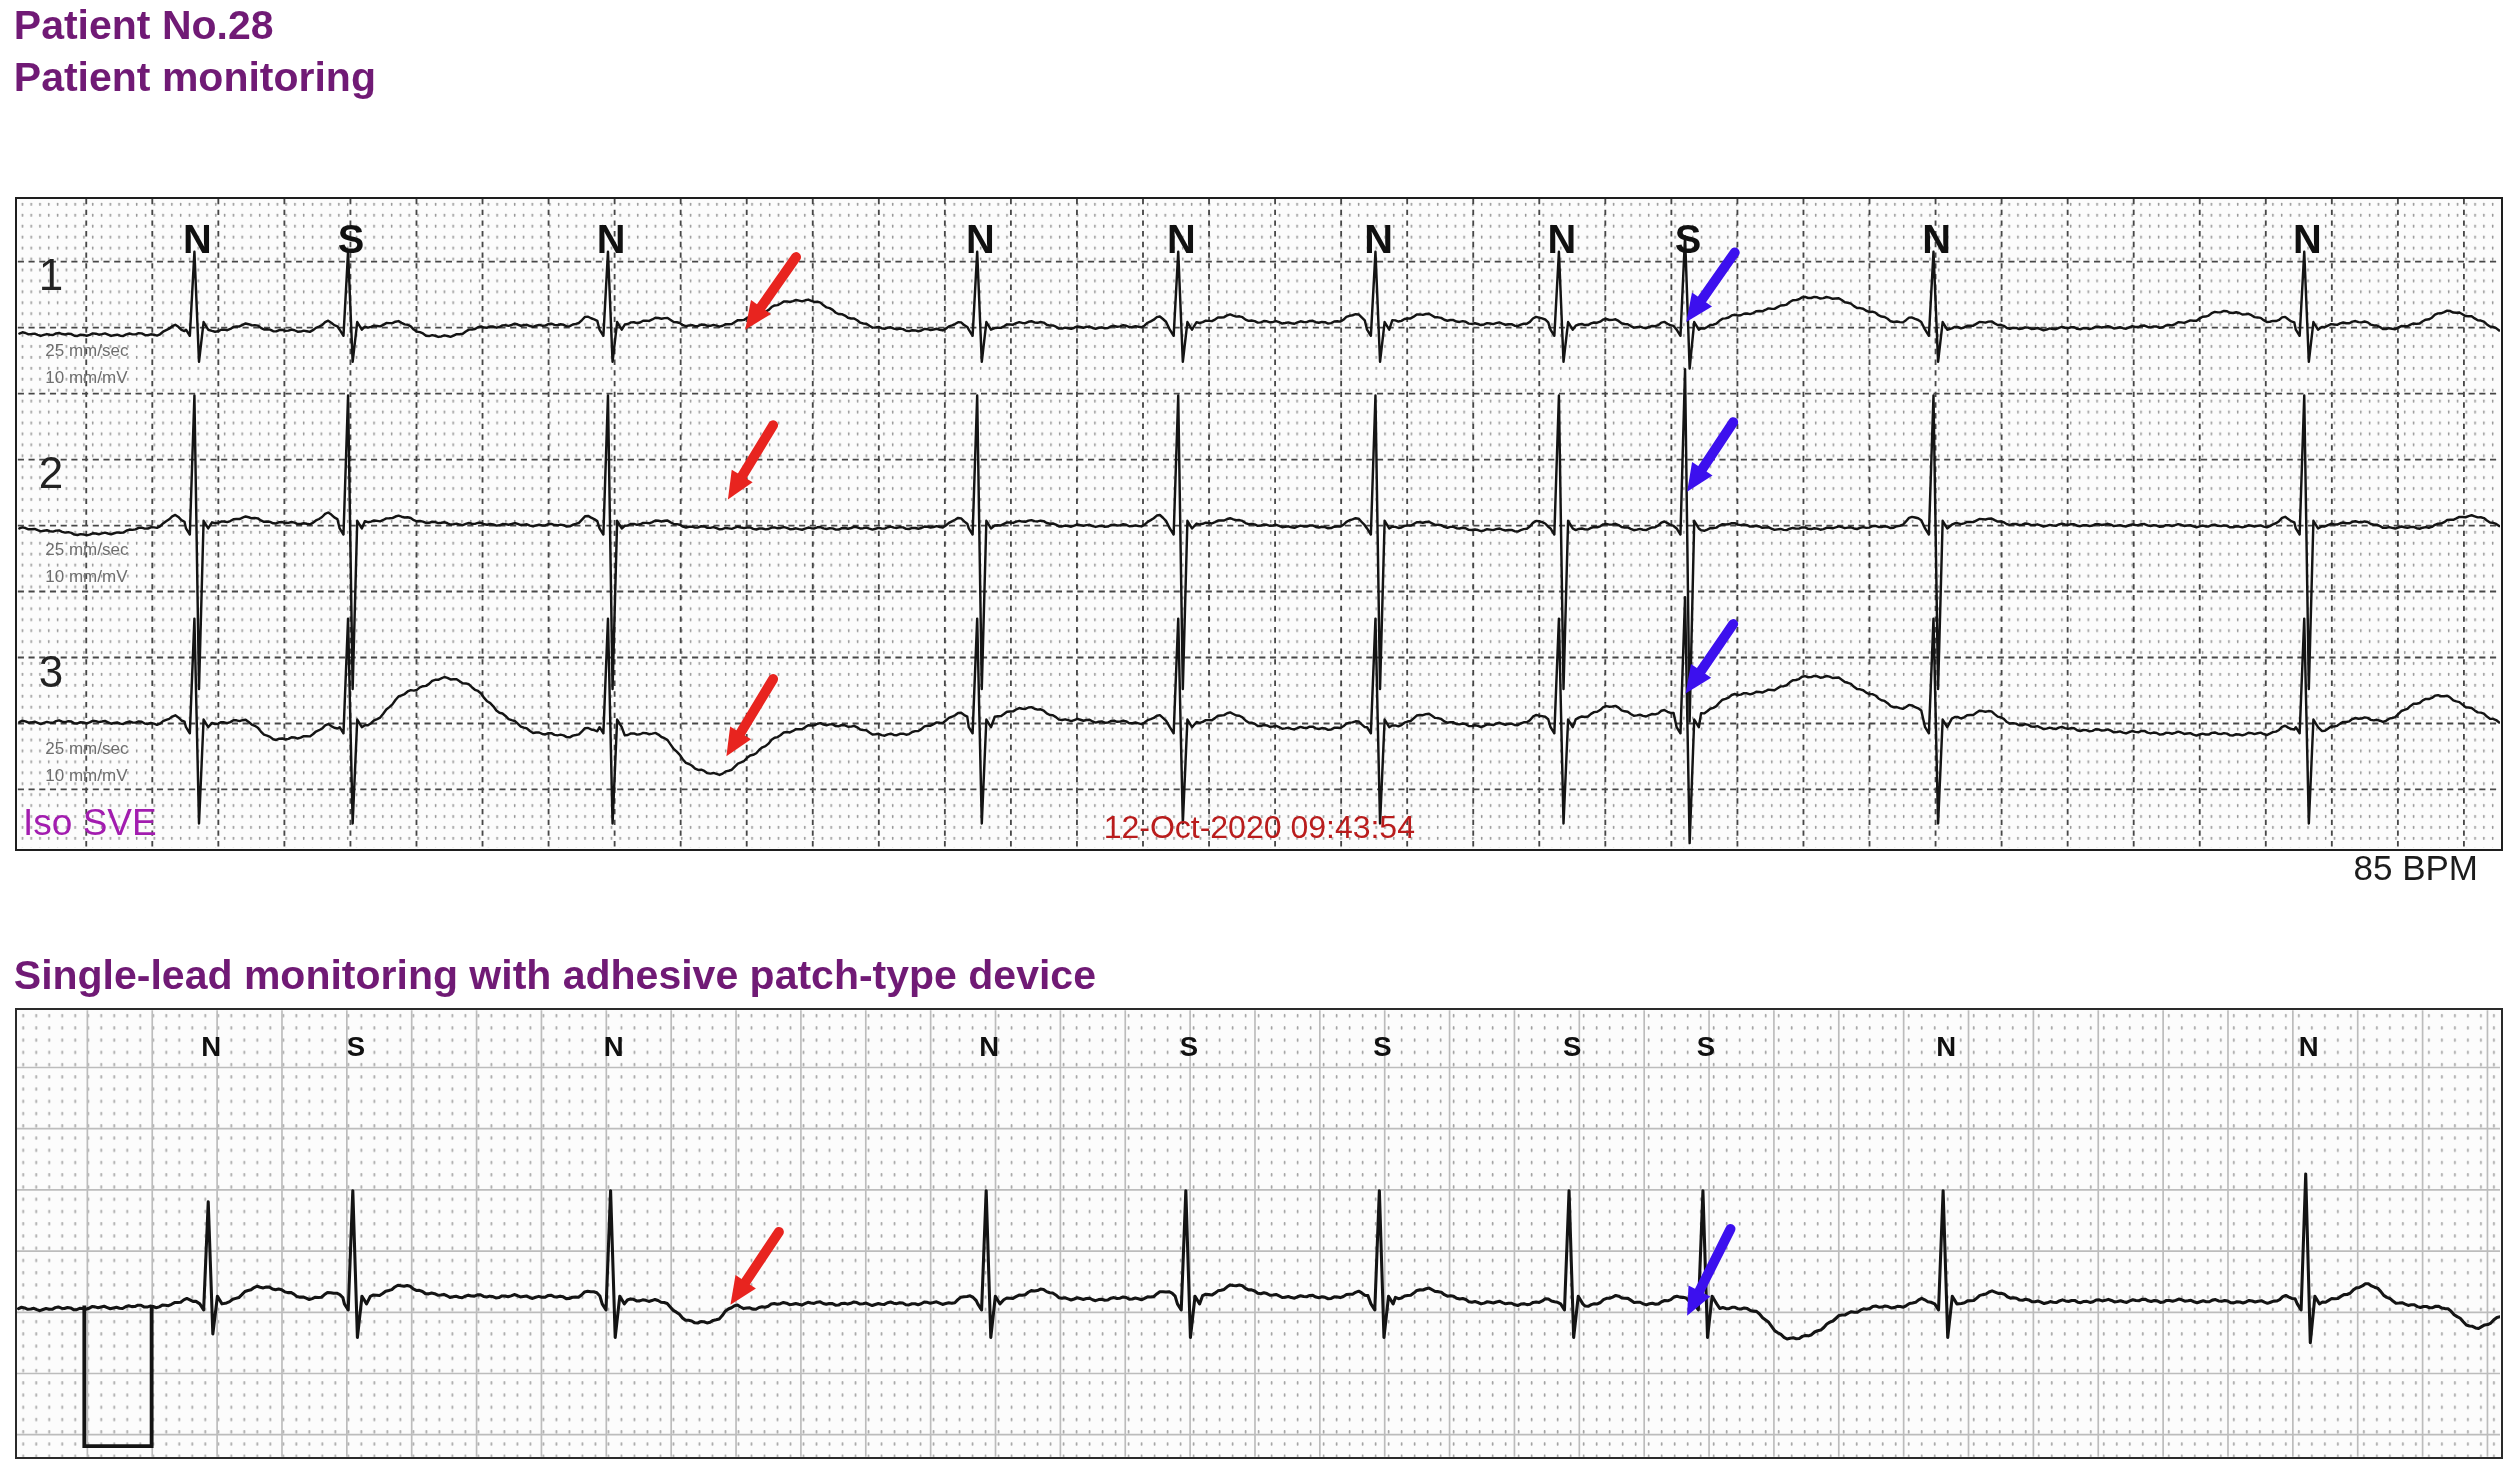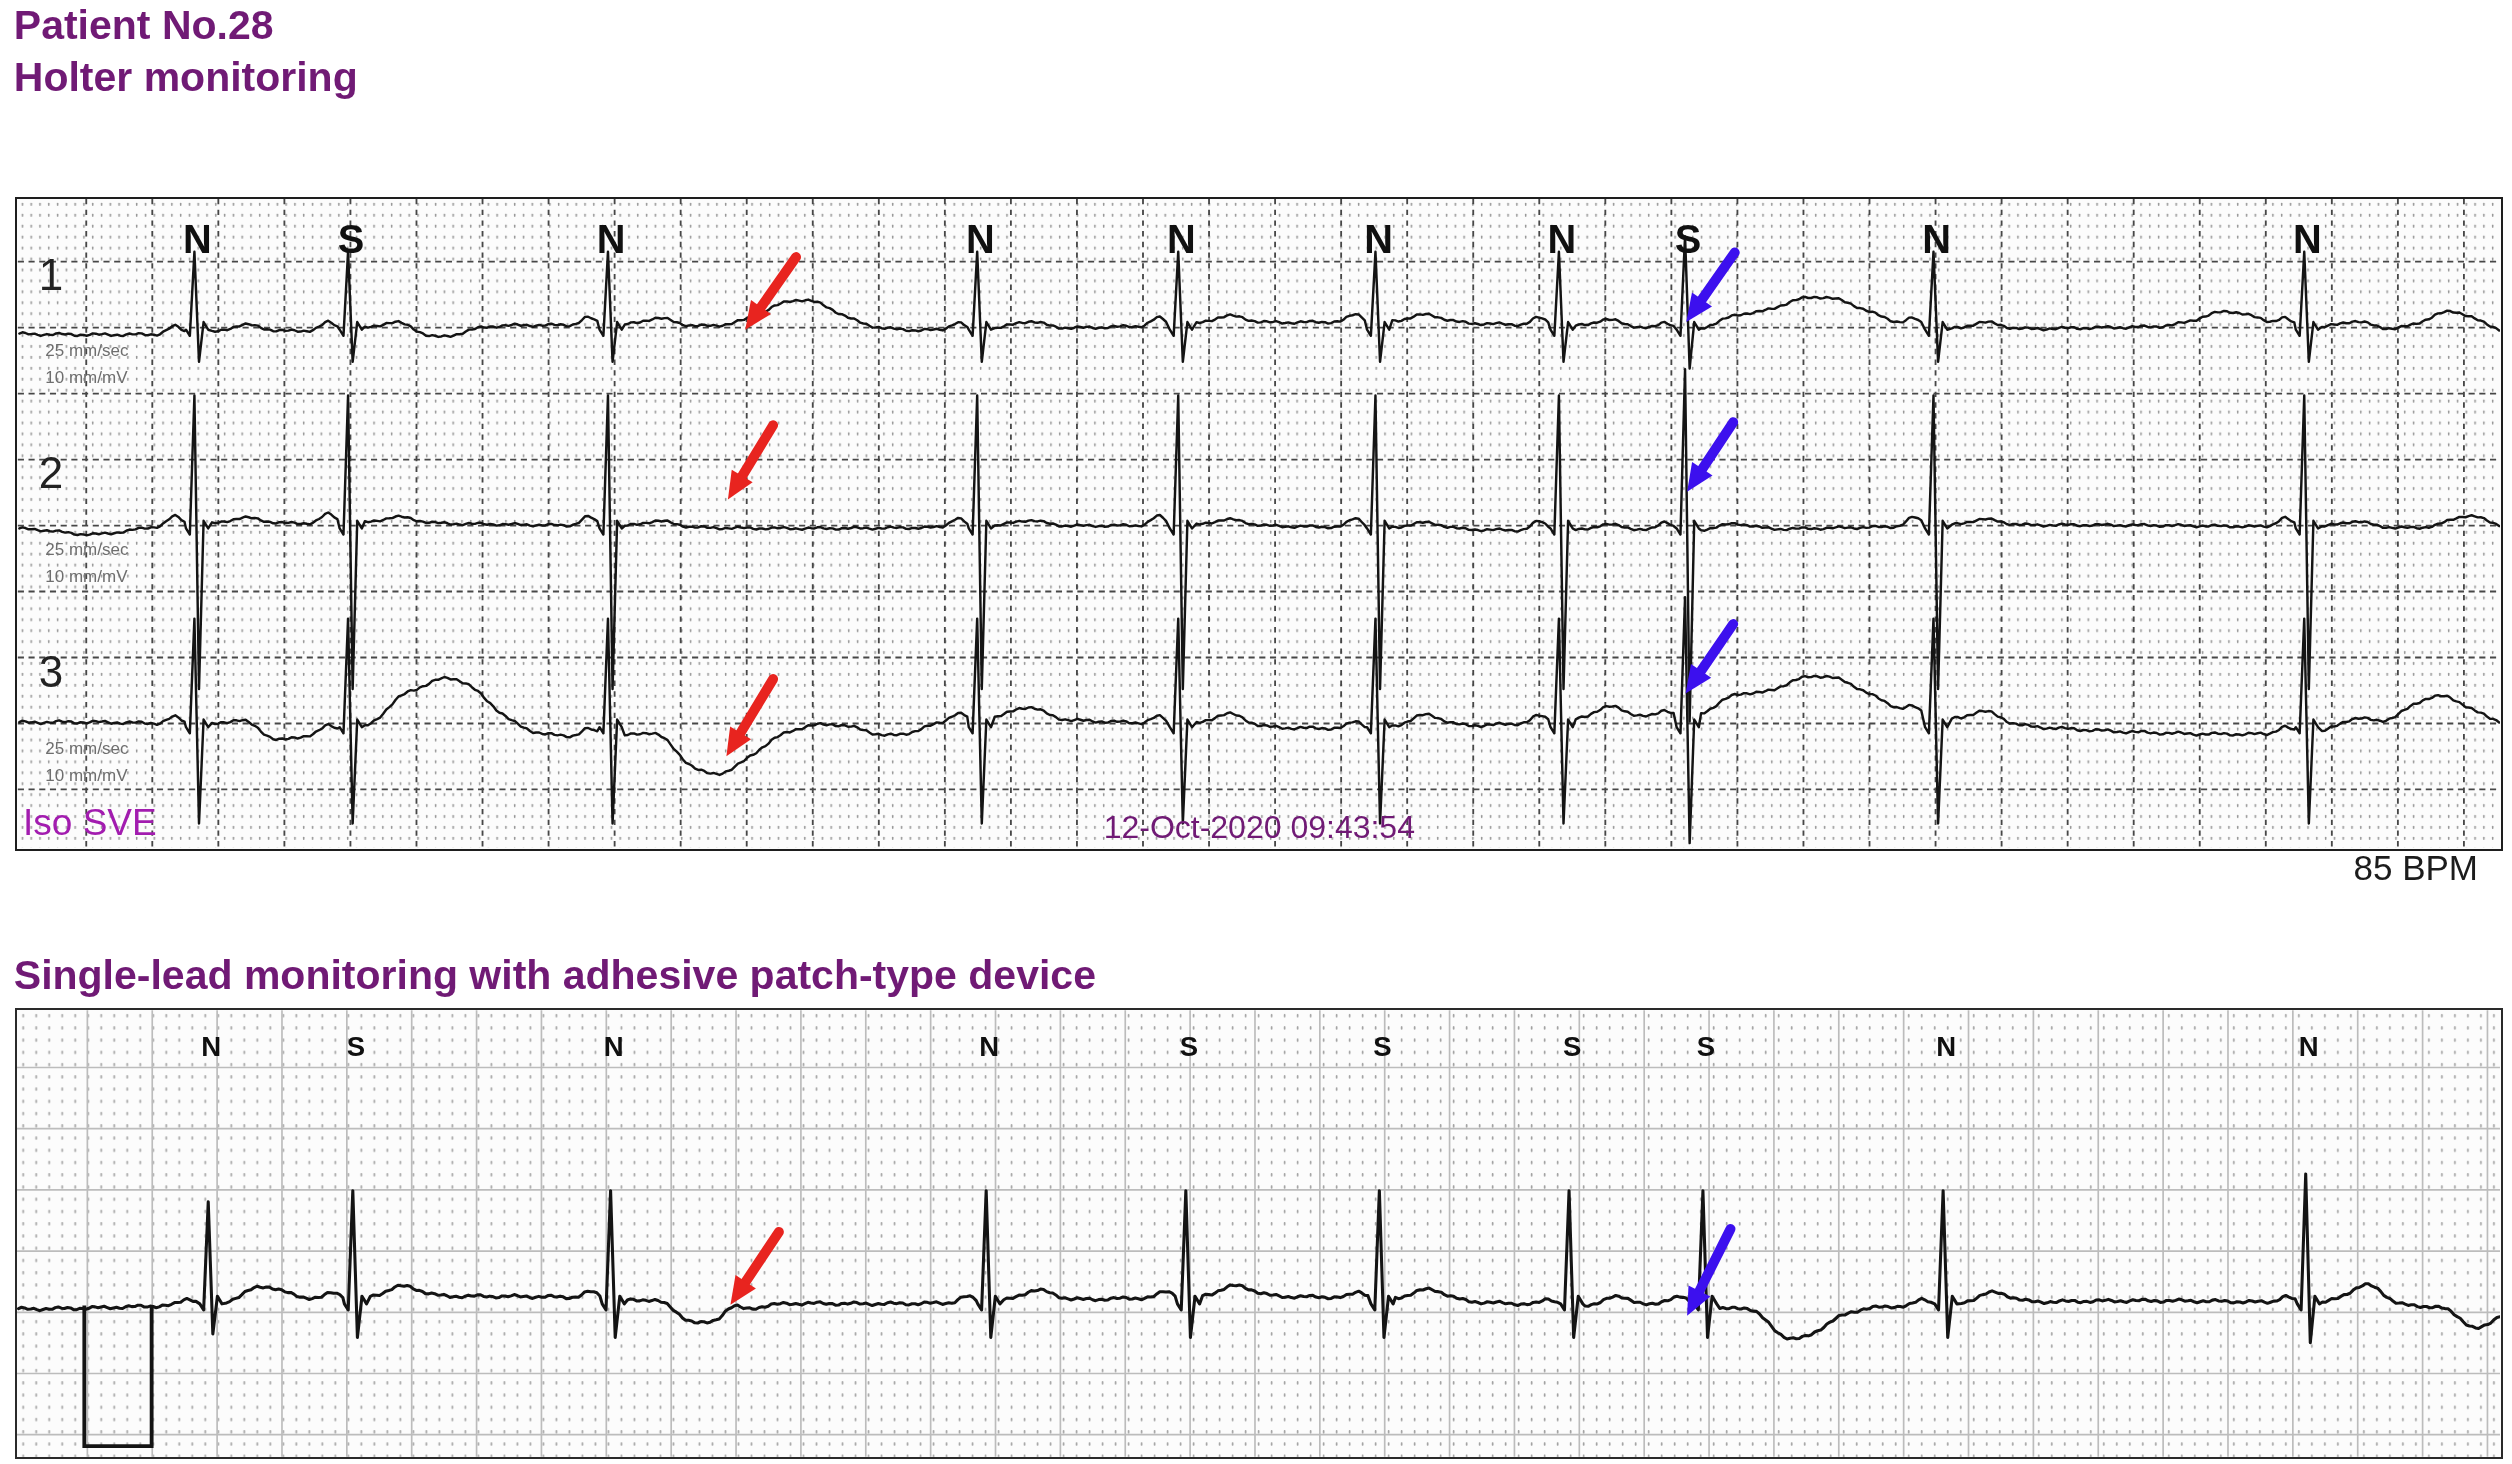--- a/index.html
+++ b/index.html
@@ -8,32 +8,32 @@
   #page-title{top:1.5px;}
   #holter-heading{top:54px;}
   #patch-heading{top:952px;}
   .panel{position:absolute;background:#fcfcfc;border:2.3px solid #1e1e1e;box-sizing:border-box;}
   #holter-panel{left:15.3px;top:197px;width:2488px;height:654px;}
   #patch-panel{left:15.3px;top:1008px;width:2488px;height:451px;border-color:#2a2a2a;}
   .panel svg{position:absolute;left:0;top:0;}
   .ch-num{position:absolute;left:21.4px;font-size:44px;font-weight:400;color:#222;line-height:1;}
   .ch-sub{position:absolute;left:28px;font-size:17px;font-weight:400;color:#6e6e6e;line-height:1;white-space:nowrap;}
   .footer-left{position:absolute;left:23px;top:802px;font-size:37px;color:#a21caf;white-space:nowrap;}
-  .footer-center{position:absolute;left:15.3px;top:809px;width:2488px;text-align:center;font-size:32px;color:#701a75;white-space:nowrap;}
+  .footer-center{position:absolute;left:15.3px;top:809px;width:2488px;text-align:center;font-size:32px;color:#b91c1c;white-space:nowrap;}
   .footer-right{position:absolute;right:34px;top:848px;font-size:35px;color:#1c1c1c;white-space:nowrap;}
   .beat-h{font:700 52px "Liberation Sans",sans-serif;fill:#101010;}
   .beat-p{font:700 36px "Liberation Sans",sans-serif;fill:#101010;}
   .grid-major-h{stroke:#474747;stroke-width:2.4;}
   .grid-major-p{stroke:#bcbcbc;stroke-width:2.2;}
 </style>
 </head>
 <body>
 
 <div class="h1" id="page-title">Patient No.28</div>
-<div class="h1" id="holter-heading">Holter monitoring</div>
+<div class="h1" id="holter-heading">Patient monitoring</div>
 
 <div class="panel" id="holter-panel">
   <svg id="holter-svg" width="2483" height="649" viewBox="0 0 3246 849">
     <defs>
       <pattern id="pdot-h" width="11.5" height="14.3" patternUnits="userSpaceOnUse">
         <rect x="5" y="5" width="2" height="4" rx="1" fill="#969696"></rect>
       </pattern>
     </defs>
     <rect x="0" y="0" width="3246" height="849" fill="url(#pdot-h)"></rect>
     <g id="h-grid">

